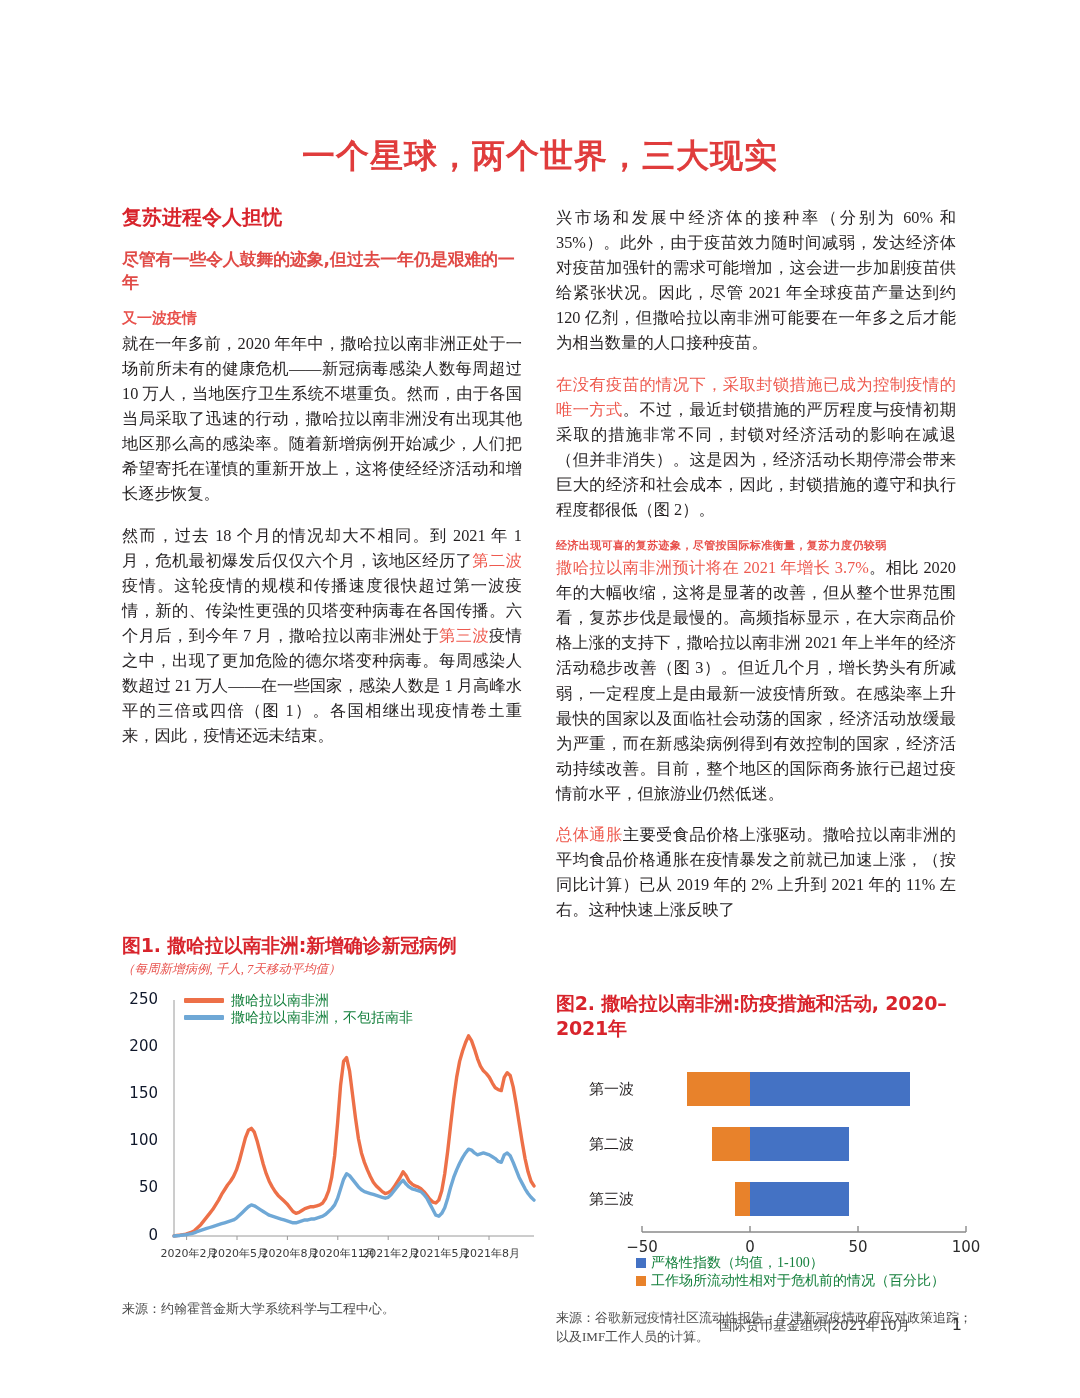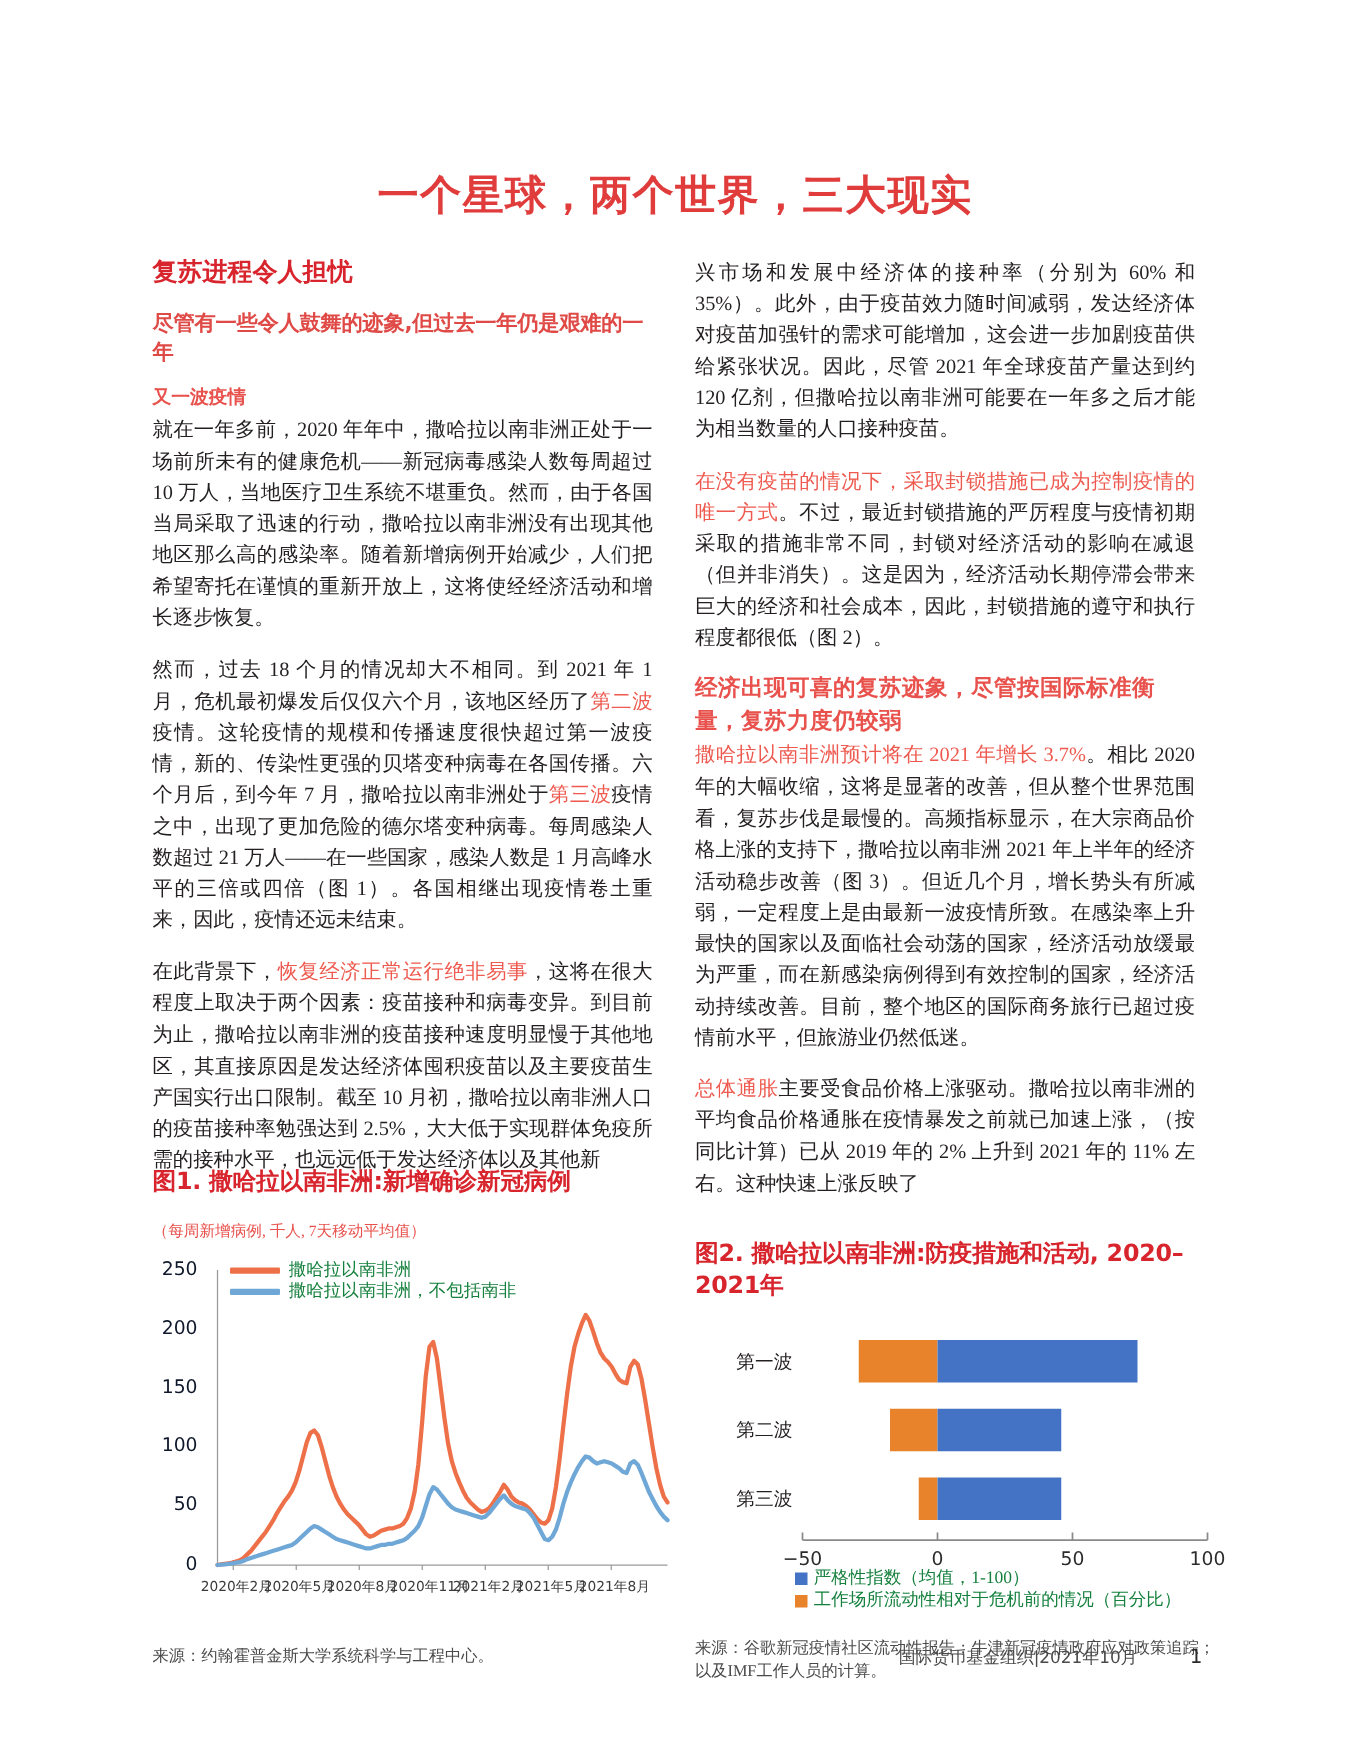--- a/index.html
+++ b/index.html
@@ -78,42 +78,43 @@
     margin: 0 0 16px 0;
     text-align: justify;
     text-justify: inter-ideograph;
     color: #231f20;
   }
   p.body.tight { margin-bottom: 0; }
   .hl { color: #EE5A4F; }
   .lead-red {
     font-family: "DejaVu Sans", sans-serif;
     font-weight: bold;
-    font-size: 18px;
+    font-size: 11px;
     color: #E8514C;
     line-height: 1.45;
     margin: 4px 0 1px 0;
     letter-spacing: 0.4px;
   }
 
   
   .fig-title {
     font-family: "DejaVu Sans", sans-serif;
     font-weight: bold;
     font-size: 19px;
     color: #D8242C;
     line-height: 1.3;
     margin: 0;
     letter-spacing: -0.2px;
   }
   .fig-sub {
     font-family: "Liberation Serif", serif;
+    font-style: italic;
     font-size: 12.5px;
     color: #E8514C;
-    margin: 19px 0 0 0;
+    margin: 3px 0 0 0;
   }
   .fig-source {
     font-family: "Liberation Serif", "DejaVu Serif", serif;
     font-size: 13px;
     color: #4a4a4a;
     line-height: 1.42;
     margin: 0;
   }
 
   #figure1 { position: absolute; left: 122px; top: 933px; width: 420px; }
@@ -198,21 +199,20 @@
     <h1 class="sec-head">复苏进程令人担忧</h1>
 
     <h2 class="sub-head">尽管有一些令人鼓舞的迹象,但过去一年仍是艰难的一年</h2>
 
     <h3 class="mini-head">又一波疫情</h3>
 
     <p class="body">就在一年多前，2020 年年中，撒哈拉以南非洲正处于一场前所未有的健康危机——新冠病毒感染人数每周超过 10 万人，当地医疗卫生系统不堪重负。然而，由于各国当局采取了迅速的行动，撒哈拉以南非洲没有出现其他地区那么高的感染率。随着新增病例开始减少，人们把希望寄托在谨慎的重新开放上，这将使经经济活动和增长逐步恢复。</p>
 
     <p class="body"><span>然而，过去 18 个月的情况却大不相同。到 2021 年 1 月，危机最初爆发后仅仅六个月，该地区经历了</span><span class="hl">第二波</span><span>疫情。这轮疫情的规模和传播速度很快超过第一波疫情，新的、传染性更强的贝塔变种病毒在各国传播。六个月后，到今年 7 月，撒哈拉以南非洲处于</span><span class="hl">第三波</span><span>疫情之中，出现了更加危险的德尔塔变种病毒。每周感染人数超过 21 万人——在一些国家，感染人数是 1 月高峰水平的三倍或四倍（图 1）。各国相继出现疫情卷土重来，因此，疫情还远未结束。</span></p>
 
-    <p class="body tight"><span>在此背景下，</span><span class="hl">恢复经济正常运行绝非易事</span><span>，这将在很大程度上取决于两个因素：疫苗接种和病毒变异。到目前为止，撒哈拉以南非洲的疫苗接种速度明显慢于其他地区，其直接原因是发达经济体囤积疫苗以及主要疫苗生产国实行出口限制。截至 10 月初，撒哈拉以南非洲人口的疫苗接种率勉强达到 2.5%，大大低于实现群体免疫所需的接种水平，也远远低于发达经济体以及其他新</span></p>
   </div>
 
   <div class="col col-right">
 
     <p class="body">兴市场和发展中经济体的接种率（分别为 60% 和 35%）。此外，由于疫苗效力随时间减弱，发达经济体对疫苗加强针的需求可能增加，这会进一步加剧疫苗供给紧张状况。因此，尽管 2021 年全球疫苗产量达到约 120 亿剂，但撒哈拉以南非洲可能要在一年多之后才能为相当数量的人口接种疫苗。</p>
 
     <p class="body"><span class="hl">在没有疫苗的情况下，采取封锁措施已成为控制疫情的唯一方式</span><span>。不过，最近封锁措施的严厉程度与疫情初期采取的措施非常不同，封锁对经济活动的影响在减退（但并非消失）。这是因为，经济活动长期停滞会带来巨大的经济和社会成本，因此，封锁措施的遵守和执行程度都很低（图 2）。</span></p>
 
     <p class="lead-red">经济出现可喜的复苏迹象，尽管按国际标准衡量，复苏力度仍较弱</p>
 

